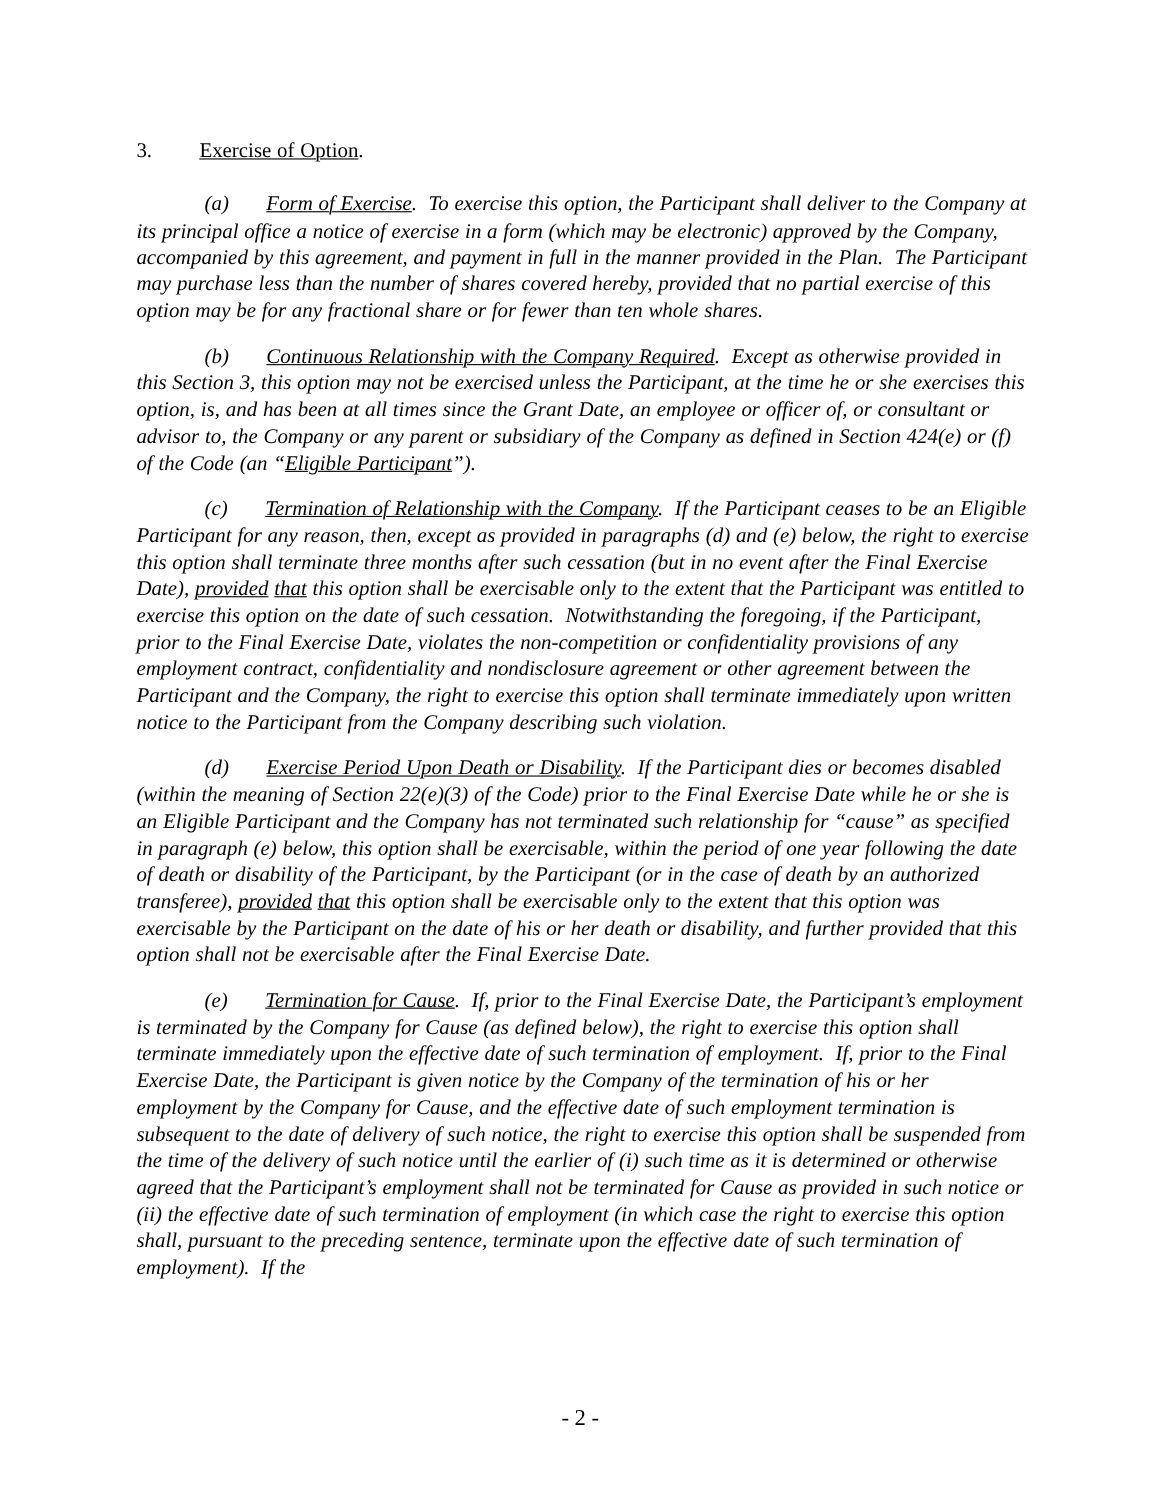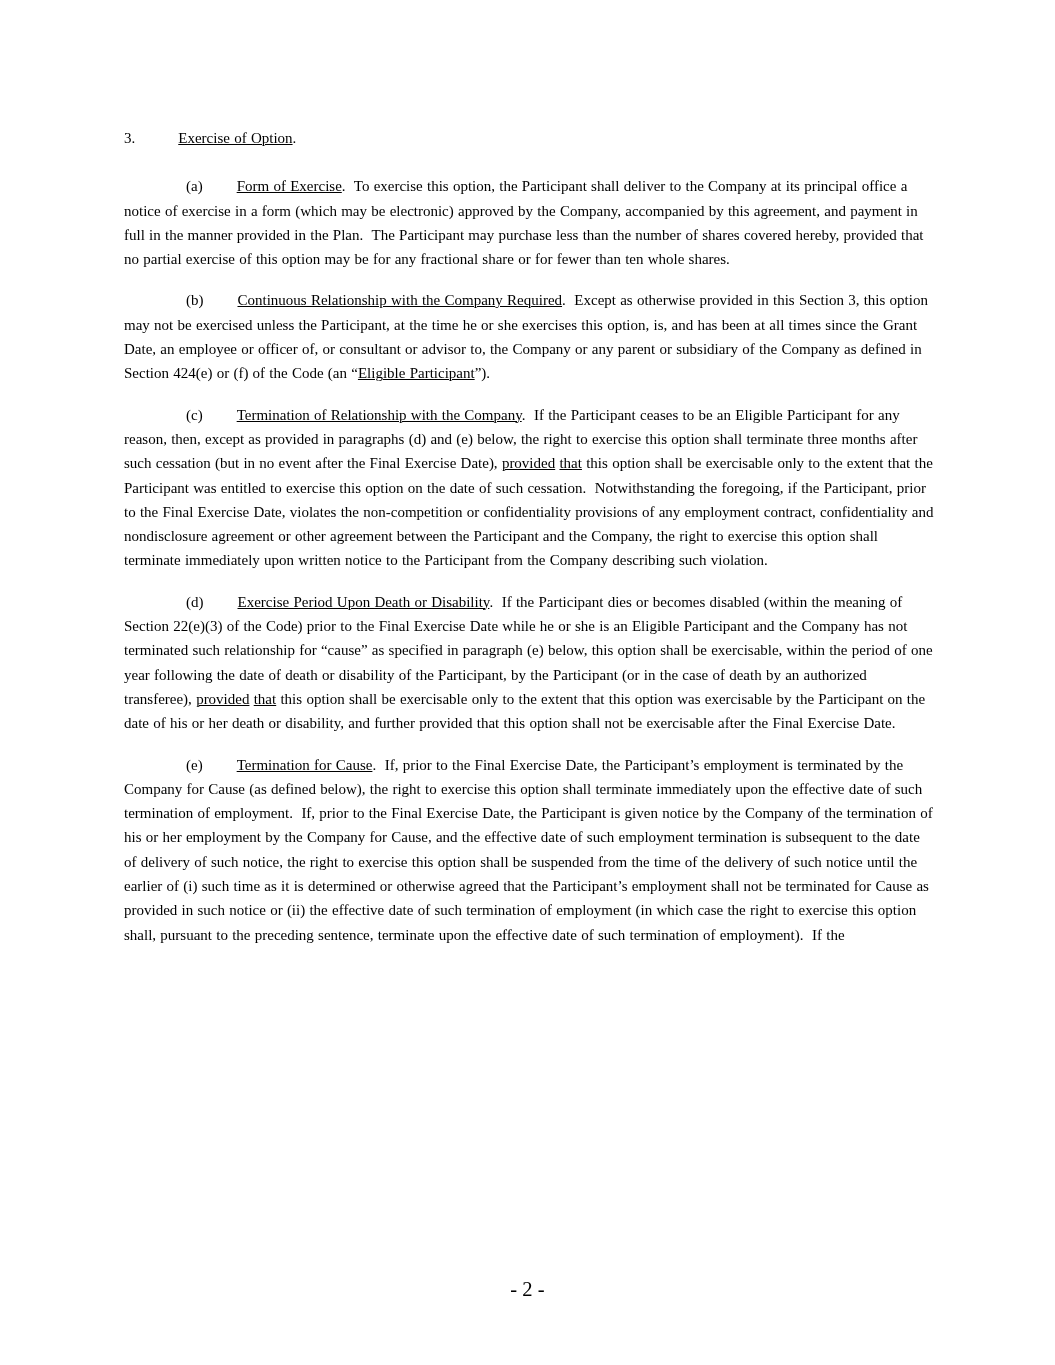--- a/index.html
+++ b/index.html
@@ -18,31 +18,32 @@
   .page {
     position: absolute;
     inset: 0;
     background: #ffffff;
   }
   .content {
     position: absolute;
     left: 124px;
     top: 126px;
     width: 812px;
-    font-size: 15px;
+    font-size: 19px;
     line-height: 24.3px;
     text-align: left;
     word-spacing: 0.5px;
   }
   .section-heading {
     margin: 0 0 24px 0;
   }
   .para {
     margin: 0 0 17px 0;
     text-indent: 62px;
+    font-style: italic;
   }
   .tab-section {
     display: inline-block;
     width: 43px;
   }
   .tab-para {
     display: inline-block;
     width: 34px;
   }
   .u {

